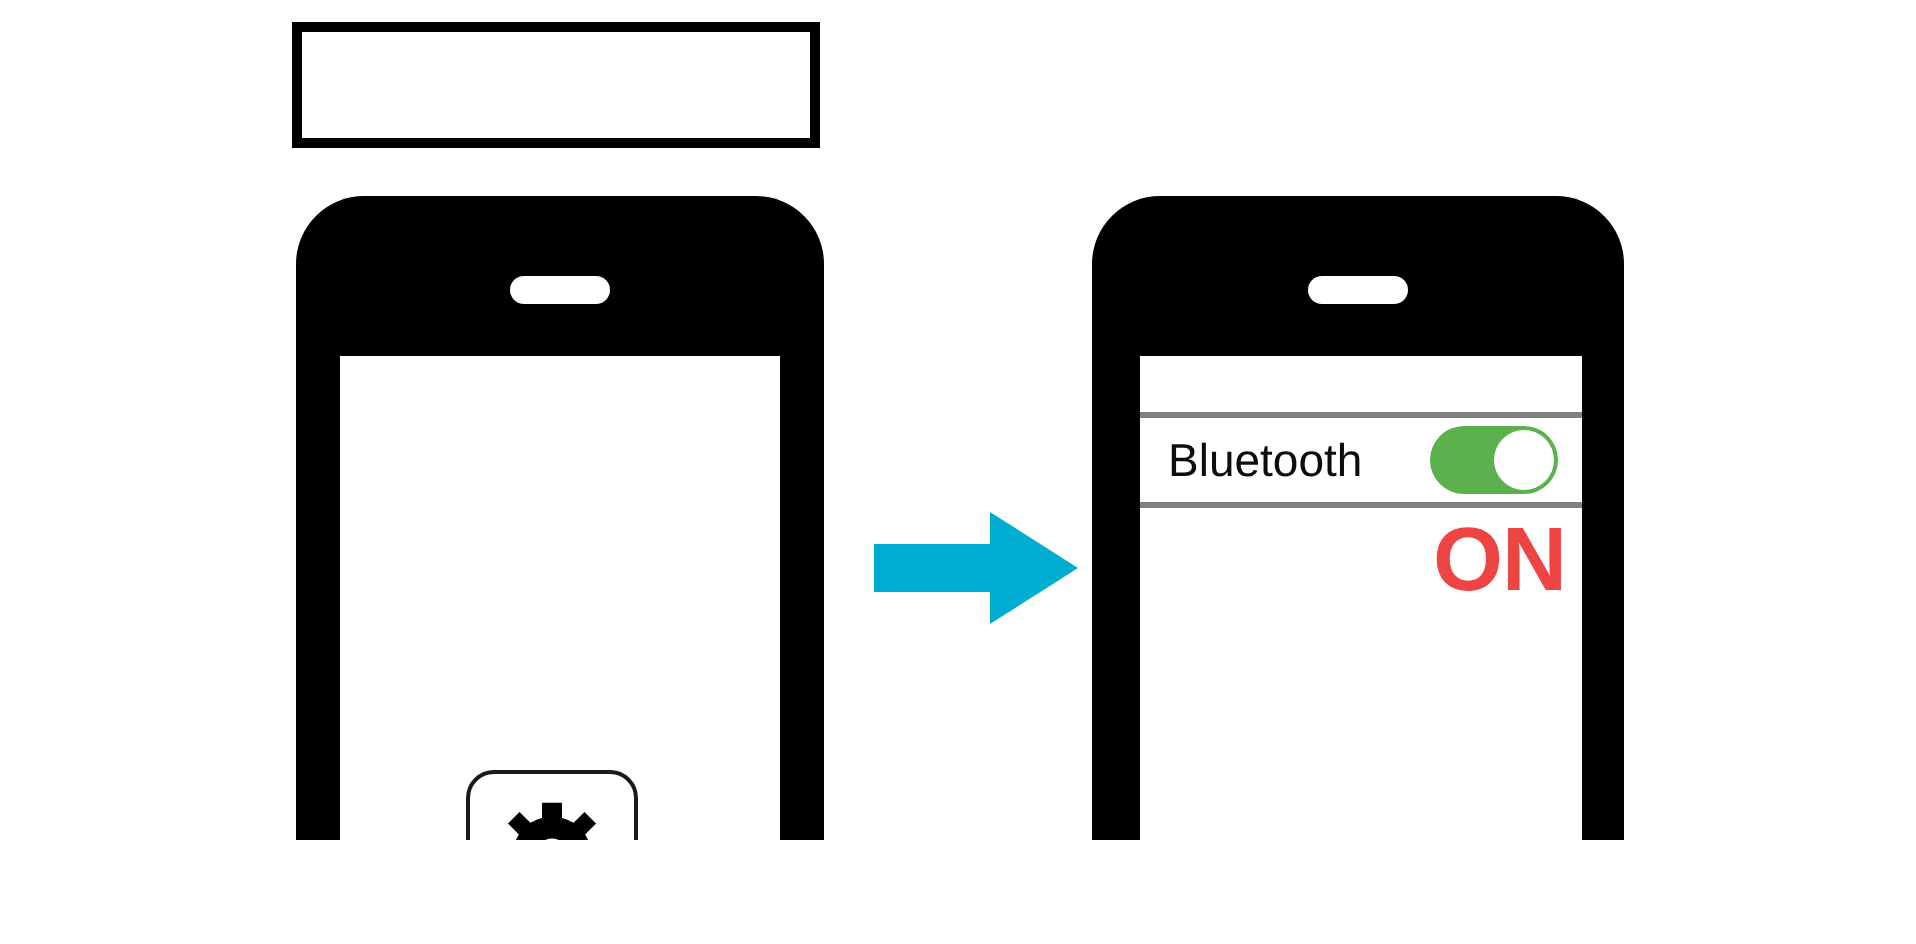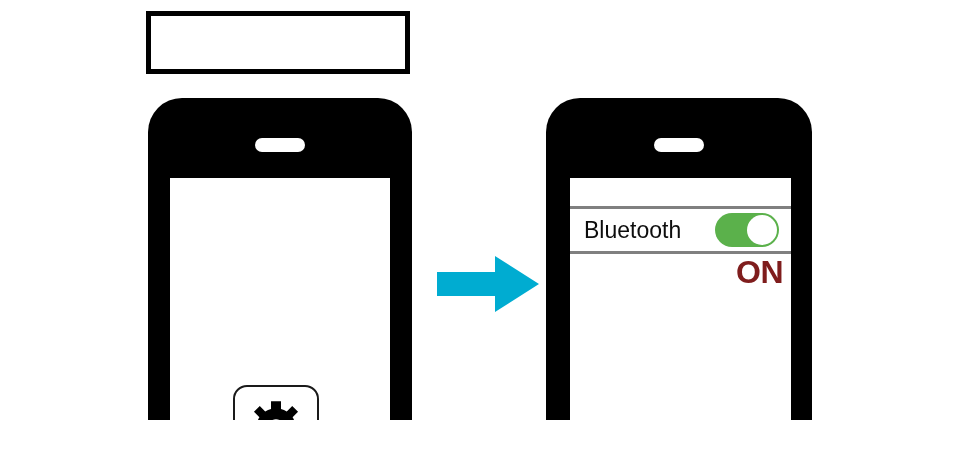--- a/index.html
+++ b/index.html
@@ -166,23 +166,23 @@
   }
   .state-area {
     flex: 1 1 auto;
     background: #ffffff;
     display: flex;
     justify-content: flex-end;
     padding: 2px 8px 0 0;
     box-sizing: border-box;
   }
   .state-text {
-    font-size: 32px;
+    font-size: 45px;
     font-weight: bold;
-    color: #7f1d1d;
+    color: #ef4444;
     line-height: 1.05;
     letter-spacing: -0.5px;
     white-space: pre;
   }
 </style>
 </head>
 <body>
 
 <div id="canvas">
 

